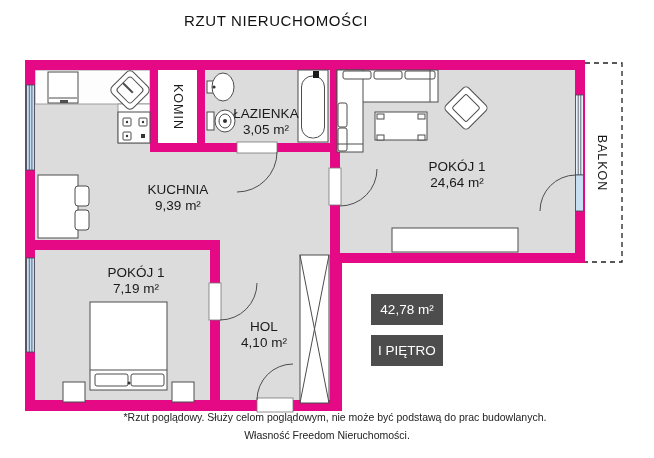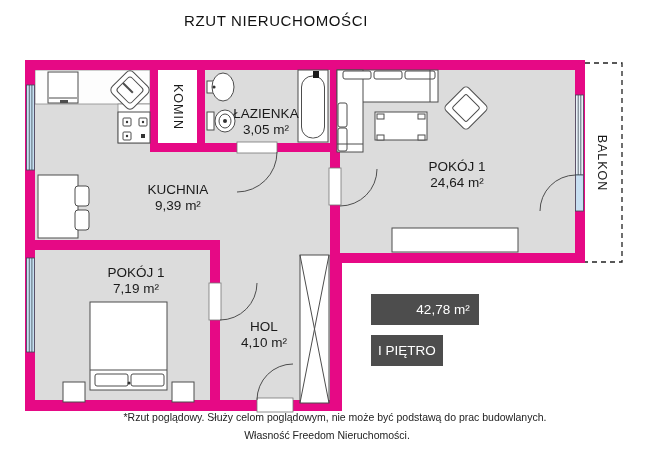--- a/index.html
+++ b/index.html
@@ -9,21 +9,21 @@
   .lbl{position:absolute;transform:translateX(-50%);text-align:center;
        white-space:nowrap;font-size:13.5px;line-height:16px;color:#1a1a1a;}
   .vlbl{position:absolute;transform:translate(-50%,-50%);
         writing-mode:vertical-rl;text-orientation:mixed;
         font-size:12.5px;letter-spacing:1px;color:#1a1a1a;white-space:nowrap;}
   #title{position:absolute;left:0;top:12px;width:552px;text-align:center;
          font-size:15px;letter-spacing:0.6px;color:#111;}
   .infobox{position:absolute;left:371px;width:72px;height:31px;
            background:#4d4d4d;color:#fff;font-size:13.5px;
            display:flex;align-items:center;justify-content:center;}
-  #infobox-area{top:294px;padding-left:36px;}
+  #infobox-area{top:294px;}
   #infobox-floor{top:335px;}
   .footer{position:absolute;left:0;width:654px;text-align:center;
           font-size:10.5px;color:#222;line-height:13px;}
   #footer1{top:411px;margin-left:8px;}
   #footer2{top:429px;}
 </style>
 </head>
 <body>
 
 <div id="title">RZUT NIERUCHOMOŚCI</div>

